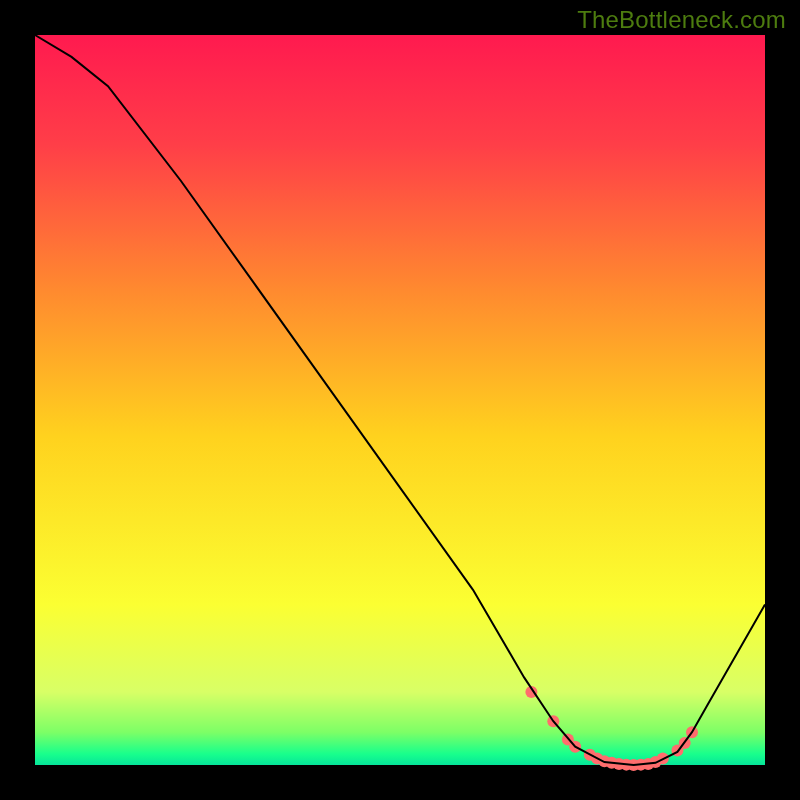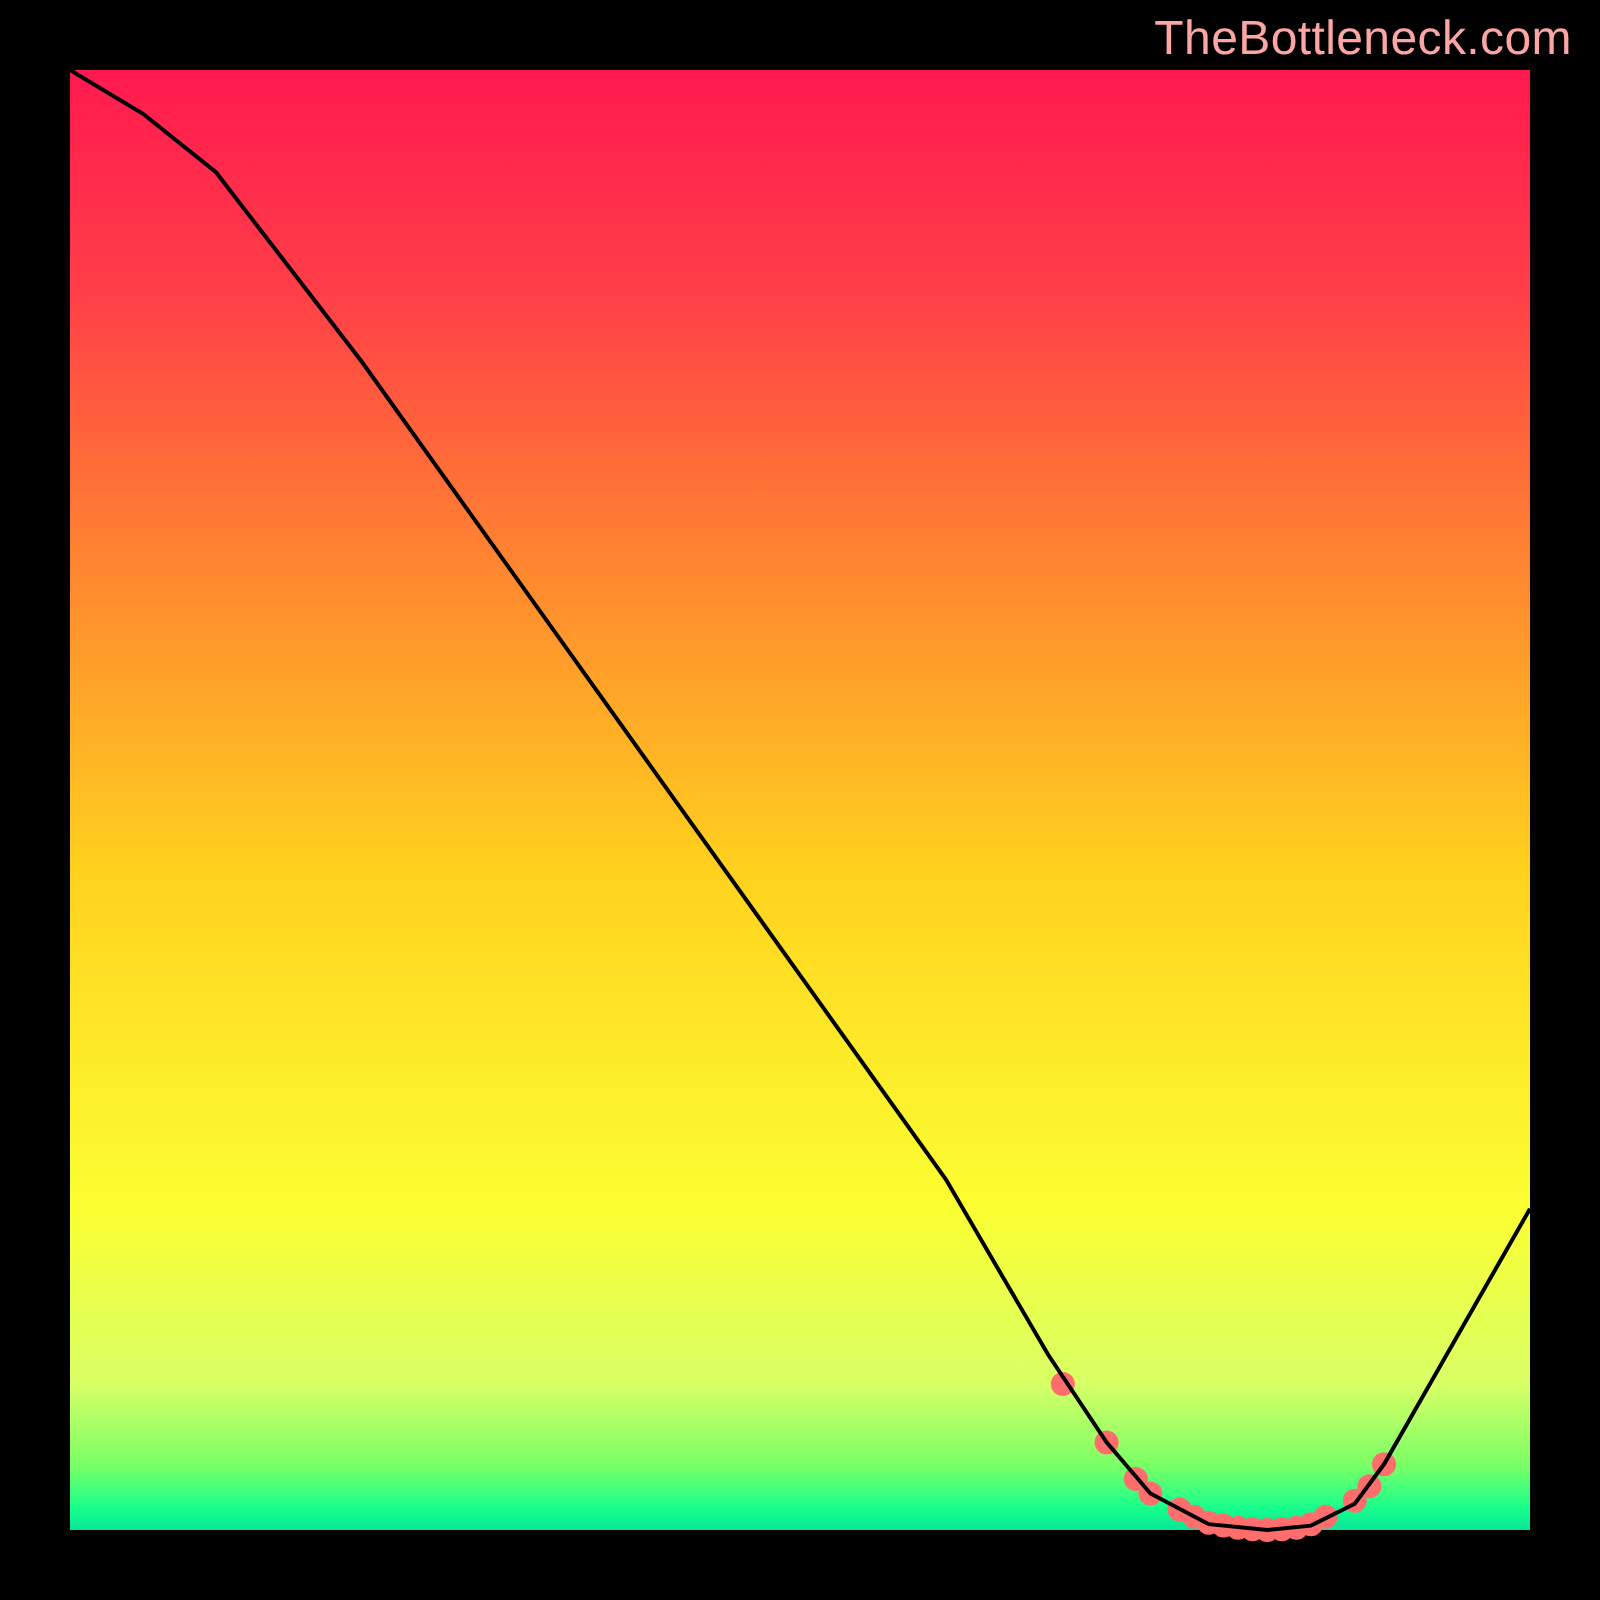--- a/index.html
+++ b/index.html
@@ -14,21 +14,21 @@
   .chart-wrap {
     position: relative;
     width: 800px;
     height: 800px;
   }
   .watermark {
     position: absolute;
     top: 6px;
     right: 14px;
     font-size: 24px;
-    color: #fca5a5;
+    color: #4d7c0f;
     font-weight: 500;
     letter-spacing: 0.2px;
     z-index: 3;
   }
   svg.plot {
     position: absolute;
     left: 0;
     top: 0;
   }
 </style>

